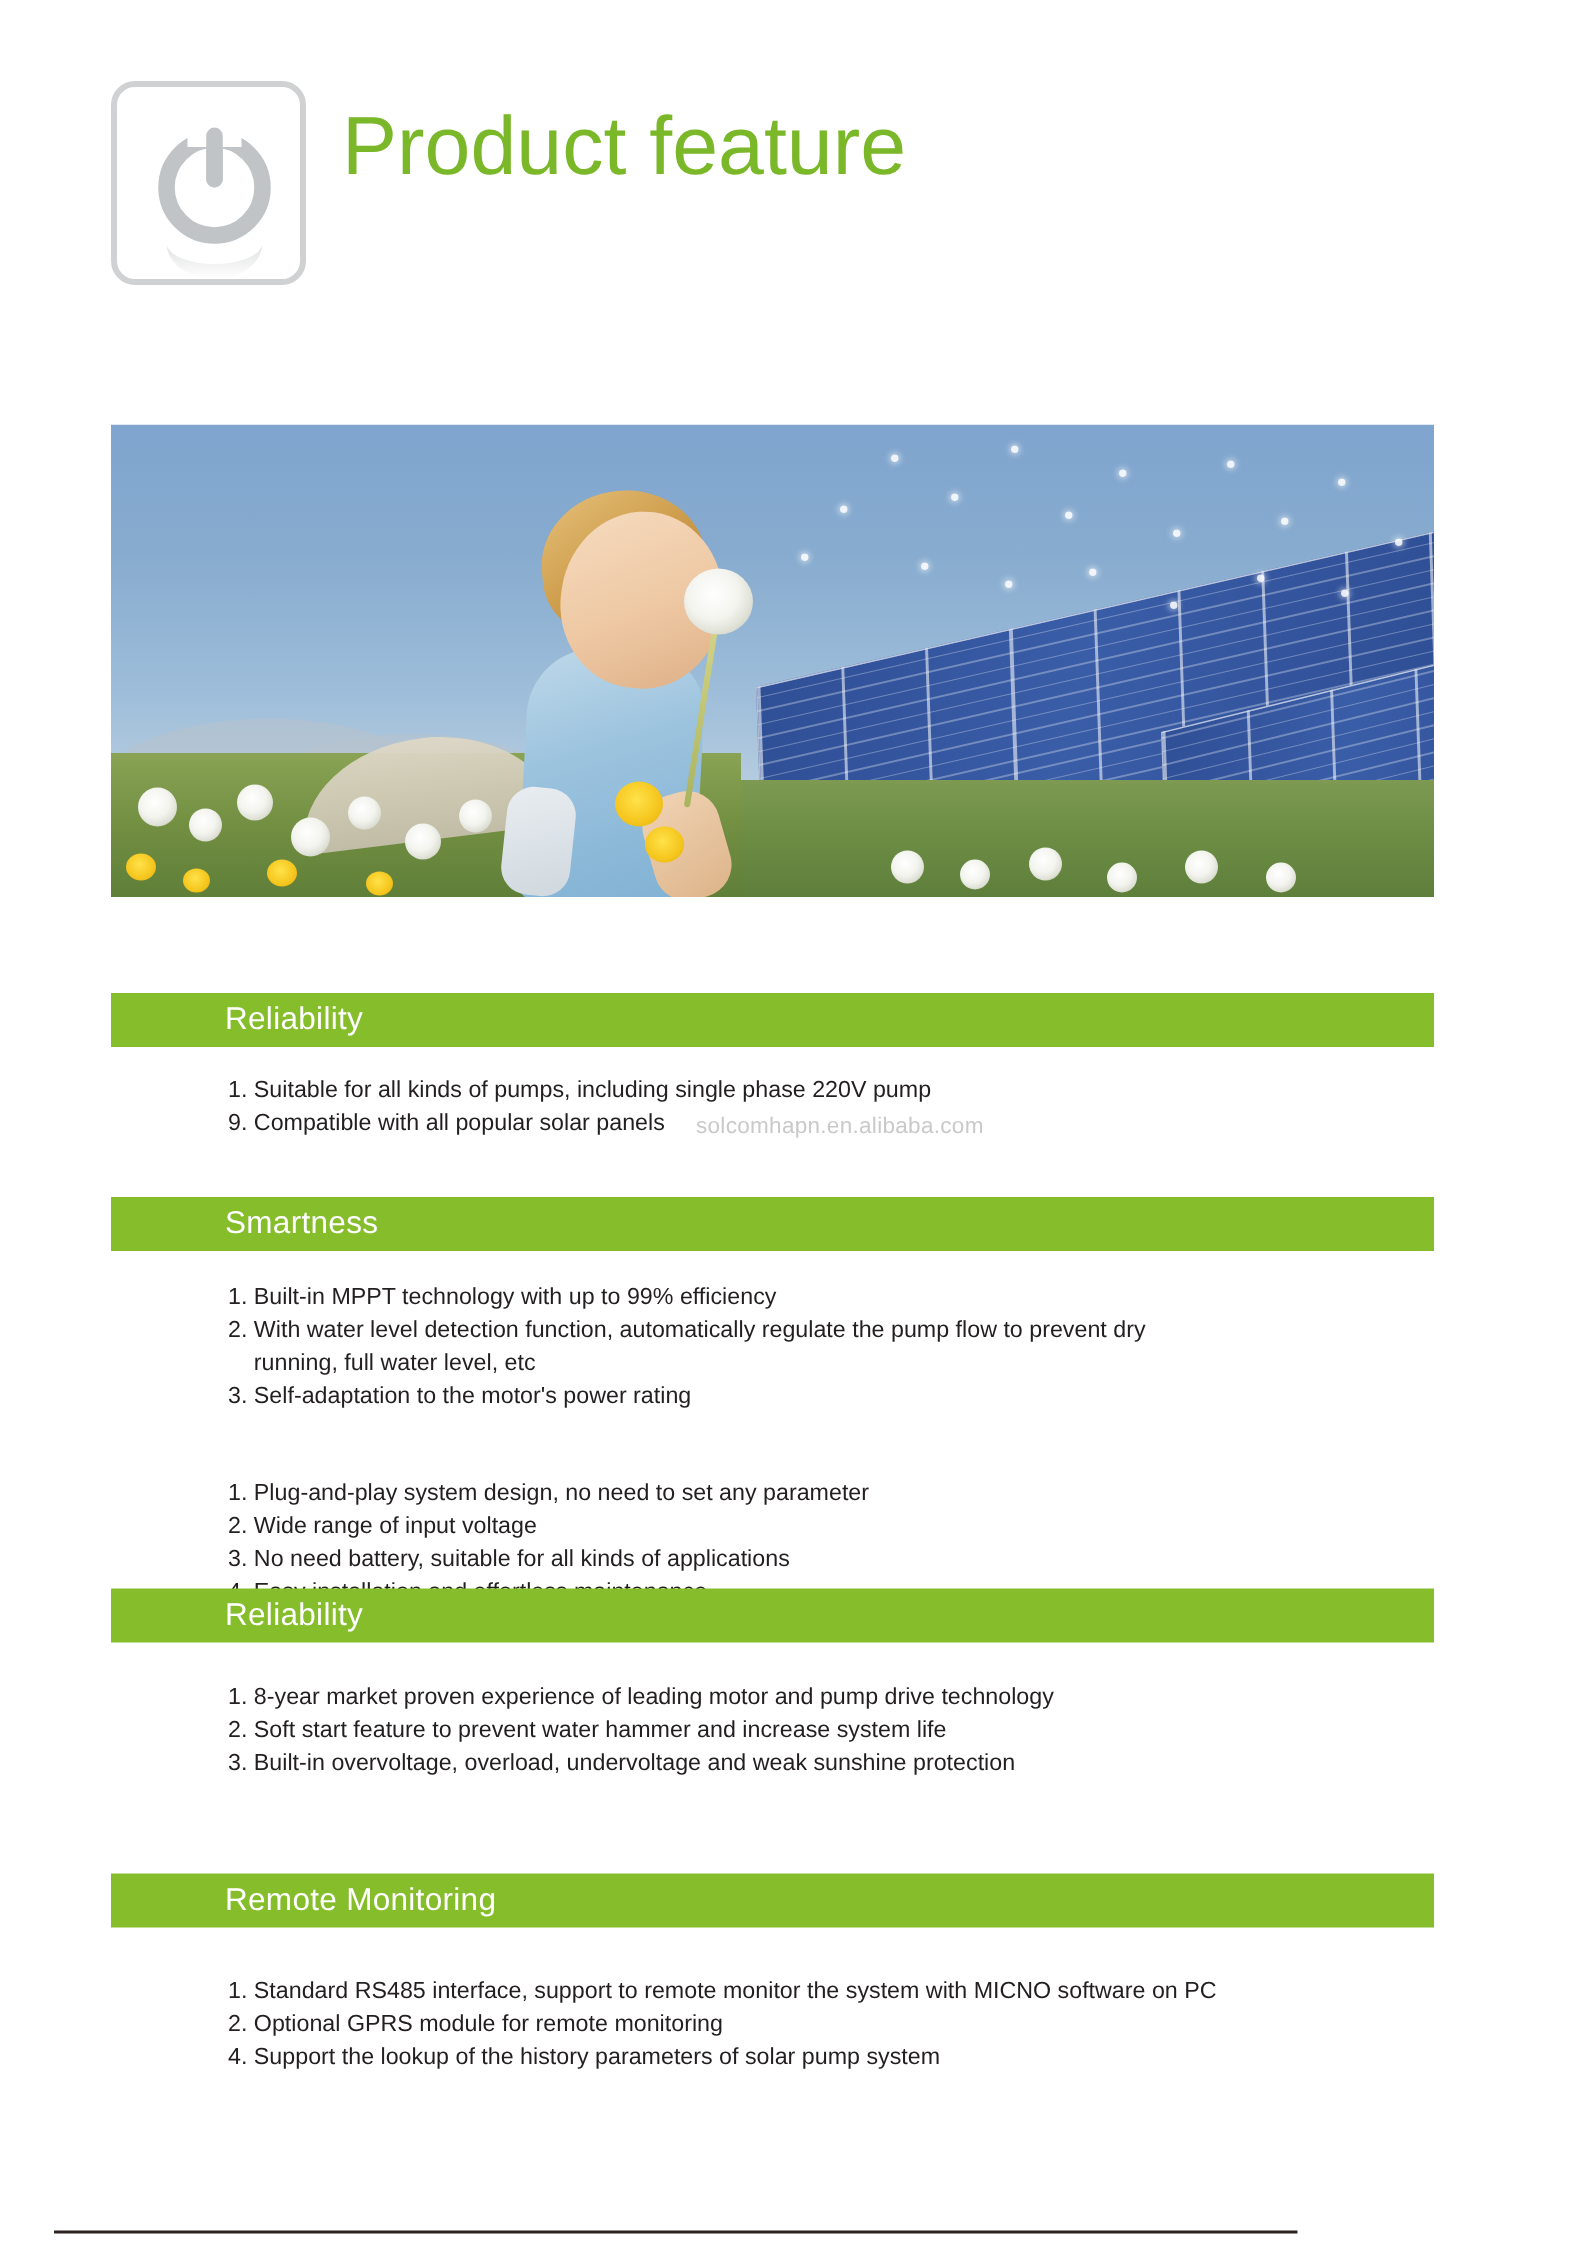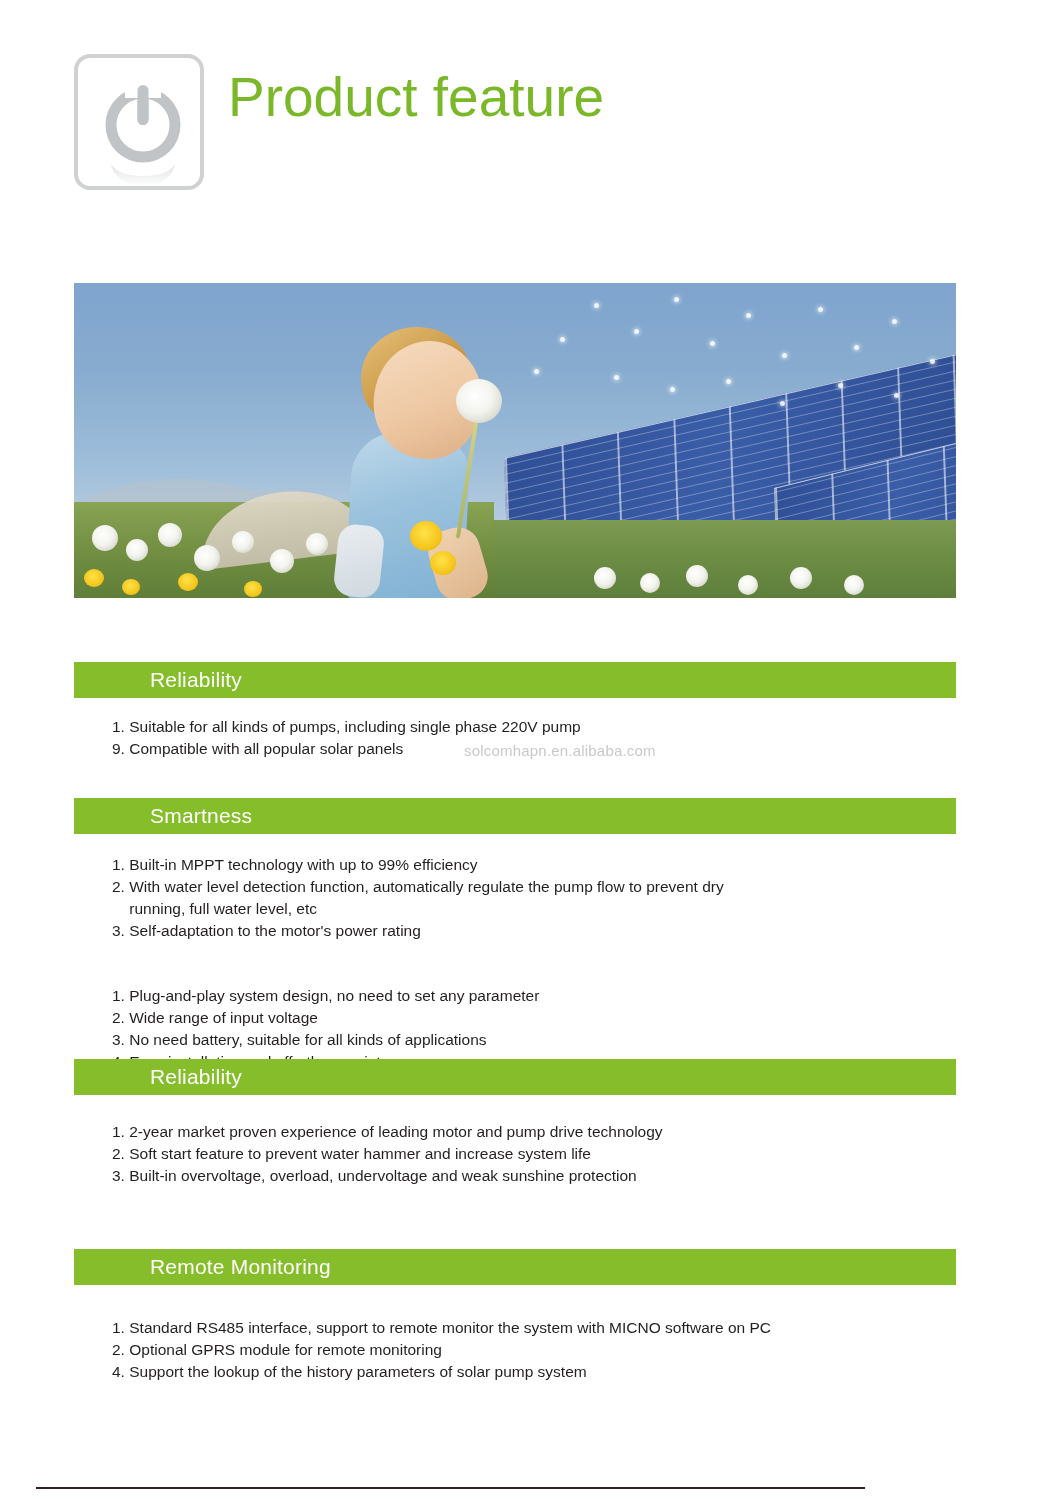--- a/index.html
+++ b/index.html
@@ -215,21 +215,21 @@
     margin: 0;
     padding: 0;
     list-style: none;
     position: relative;
   }
   .section-list li {
     font-size: 15.5px;
     line-height: 22px;
     color: #231f20;
     white-space: pre;
-    margin-left: 38px;
+    margin-left: 78px;
     font-stretch: condensed;
   }
   .watermark {
     position: absolute;
     color: #c9c9c9;
     font-size: 15px;
     white-space: nowrap;
     letter-spacing: .2px;
   }
   .footer-rule {
@@ -360,21 +360,21 @@
       <li>3. No need battery, suitable for all kinds of applications</li>
       <li>4. Easy installation and effortless maintenance</li>
     </ul>
   </div>
 
   <div class="section" style="top:1059px;">
     <div class="section-bar">
       <span class="section-bar-title">Reliability</span>
     </div>
     <ul class="section-list" style="margin-top:26px;">
-      <li>1. 2-year market proven experience of leading motor and pump drive technology</li>
+      <li>1. 8-year market proven experience of leading motor and pump drive technology</li>
       <li>2. Soft start feature to prevent water hammer and increase system life</li>
       <li>3. Built-in overvoltage, overload, undervoltage and weak sunshine protection</li>
     </ul>
   </div>
 
   <div class="section" style="top:1249px;">
     <div class="section-bar">
       <span class="section-bar-title">Remote Monitoring</span>
     </div>
     <ul class="section-list" style="margin-top:32px;">

